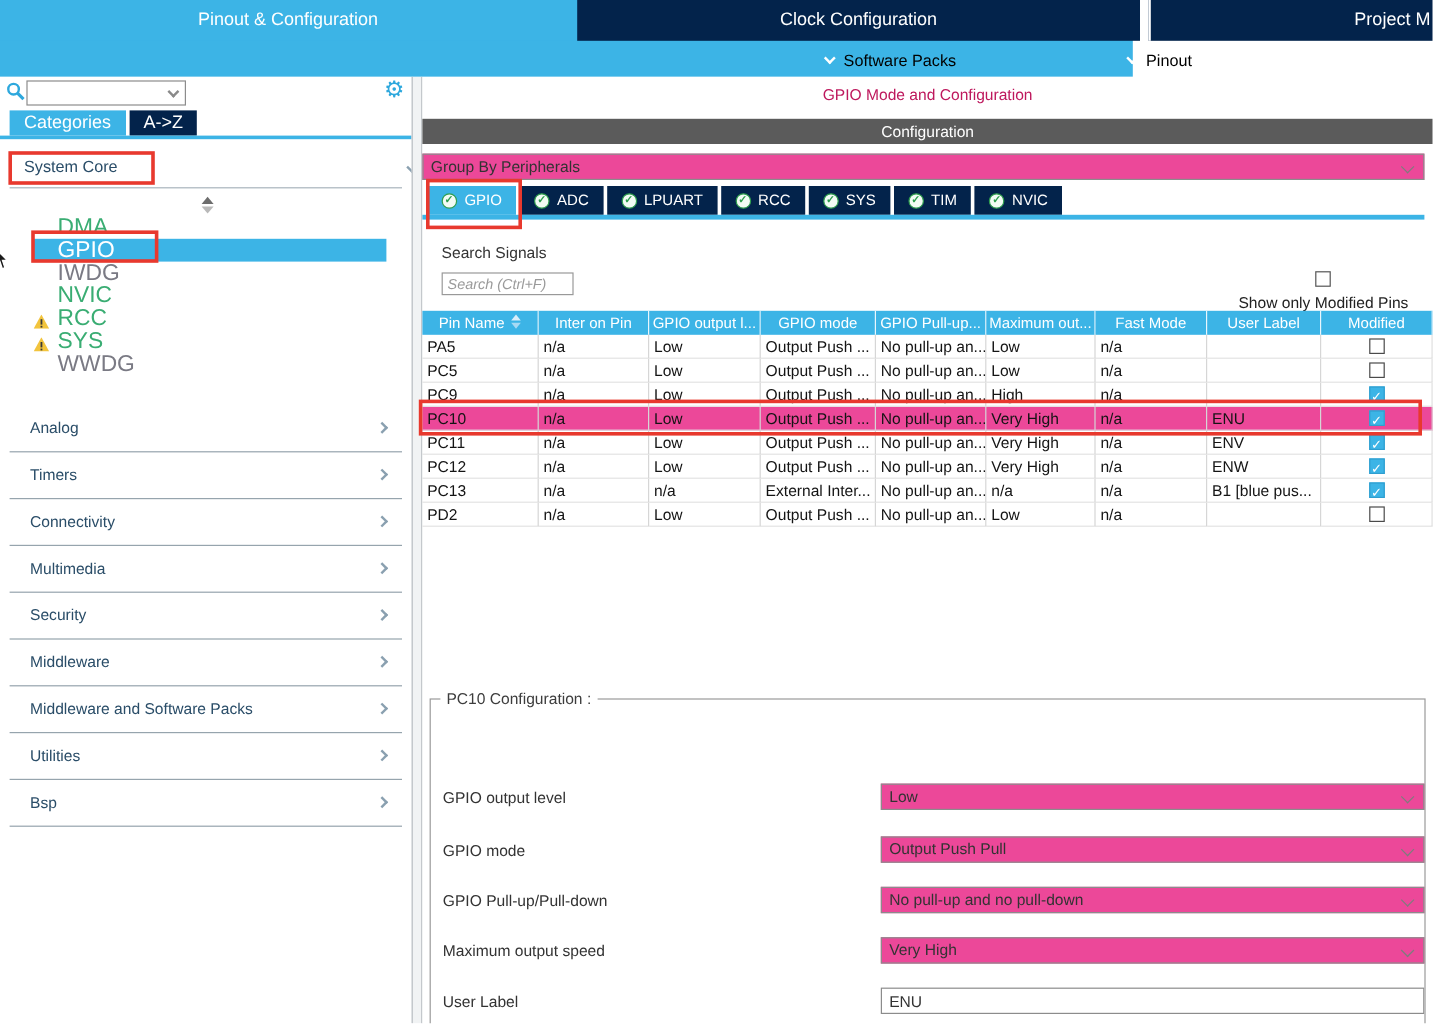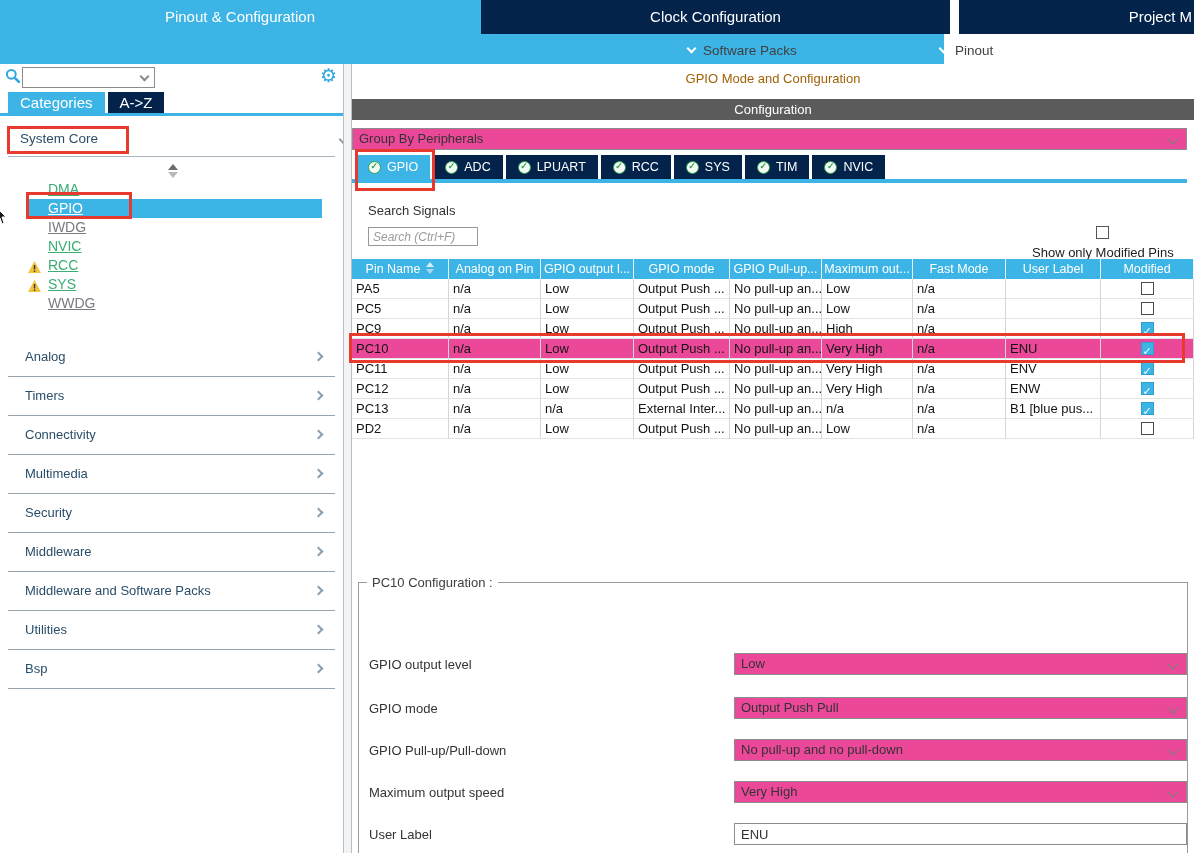--- a/index.html
+++ b/index.html
@@ -8,21 +8,21 @@
 
   
   .topnav { position:absolute; left:0; top:0; width:944px; height:64px; background:#3cb4e6; }
   .top-tab { position:absolute; top:0; height:34px; line-height:34px; text-align:center;
              color:#fff; font-size:15px; cursor:default; }
   .top-tab.t0 { left:0; width:480px; background:#3cb4e6; }
   .top-tab.t1 { left:481px; width:469px; background:#03234b; }
   .top-tab.t2 { left:957px; width:237px; background:#03234b; border-left:2px solid #fff;
                 text-align:right; padding-right:2px; overflow:hidden; white-space:nowrap; }
   .subnav-item { position:absolute; top:40px; height:20px; display:flex; align-items:center;
-                 color:#404040; font-size:13.5px; }
+                 color:#000000; font-size:13.5px; }
   .subnav-item.s0 { left:688px; }
   .subnav-item.s1 { left:940px; }
   .subnav-item .chev { margin-right:8px; margin-top:-3px; }
   .chev { display:inline-block; width:7px; height:7px;
           border-right:2px solid #fff; border-bottom:2px solid #fff; transform:rotate(45deg); }
   .chev.gray { border-color:#7f8c96; }
 
   
   .sidebar { position:absolute; left:0; top:64px; width:343px; height:789px; background:#fff; }
   .search-icon { position:absolute; left:5px; top:4px; }
@@ -41,40 +41,40 @@
   .group-divider { position:absolute; left:8px; top:92px; width:327px; height:1px; background:#a9b4bc; }
 
   .spinner { position:absolute; left:168px; top:100px; width:10px; }
   .spinner .up { width:0; height:0; border-left:5px solid transparent; border-right:5px solid transparent;
                  border-bottom:6px solid #6d6d6d; margin-bottom:2px; }
   .spinner .dn { width:0; height:0; border-left:5px solid transparent; border-right:5px solid transparent;
                  border-top:6px solid #b9b9b9; }
 
   .periph-list { position:absolute; left:0; top:116px; width:343px; list-style:none; }
   .periph-list li { position:relative; height:19px; line-height:19px; padding-left:48px;
-                    font-size:14px; cursor:default;text-decoration:underline; }
+                    font-size:19px; cursor:default; }
   .periph-list li.available { color:#3aad73; }
   .periph-list li.inactive  { color:#7a7a84; }
   .periph-list li.selected  { margin-left:27px; width:295px; padding-left:21px;
                               background:#3cb4e6; color:#fff; }
   .warn-icon { position:absolute; left:28px; top:3px; }
 
   .cat-list { position:absolute; left:0; top:274px; width:343px; }
   .cat-row { position:absolute; left:8px; width:327px; height:39px; border-bottom:1px solid #96a4ad; cursor:default; }
   .cat-row .lbl { position:absolute; left:17px; top:11px; font-size:13px; color:#2a4d68; }
   .cat-row .chev { position:absolute; right:13px; top:15px; transform:rotate(-45deg); border-color:#8aa0b0; }
 
   
   .splitter { position:absolute; left:343px; top:64px; width:9px; height:789px;
               background:#f1f3f4; border-left:1px solid #b9bec2; border-right:1px solid #b9bec2; }
 
   
   .main { position:absolute; left:352px; top:64px; width:842px; height:789px; background:#fff; }
   .mode-title { position:absolute; left:0; top:7px; width:842px; text-align:center;
-                font-size:13px; color:#a16207; }
+                font-size:13px; color:#be185d; }
   .config-bar { position:absolute; left:0; top:35px; width:842px; height:21px; background:#5b5b5b;
                 color:#fff; font-size:13px; text-align:center; line-height:21px; }
 
   .selectbox { position:relative; border:1px solid #8c8c8c; background:#ec4899; height:22px;
                font-size:13px; color:#333; line-height:20px; padding-left:6px; cursor:default;
                overflow:hidden; white-space:nowrap; }
   .selectbox .chev { position:absolute; right:9px; top:6px; width:8px; height:8px;
                      border-color:#7d7d7d; border-width:1.5px; border-style:none solid solid none; }
   .groupby { position:absolute; left:0; top:64px; width:835px; }
 
@@ -296,21 +296,21 @@
     <input class="search-input" placeholder="Search (Ctrl+F)" style="">
 
     <div class="showmod">
       <span class="cbx"></span>
       <span class="lbl">Show only Modified Pins</span>
     </div>
 
     <div class="pintable">
       <div class="trow">
           <div class="hcell c0">Pin Name<span class="sort-icon"><div class="u"></div><div class="d"></div></span></div>
-          <div class="hcell c1">Analog on Pin</div>
+          <div class="hcell c1">Inter on Pin</div>
           <div class="hcell c2">GPIO output l...</div>
           <div class="hcell c3">GPIO mode</div>
           <div class="hcell c4">GPIO Pull-up...</div>
           <div class="hcell c5">Maximum out...</div>
           <div class="hcell c6">Fast Mode</div>
           <div class="hcell c7">User Label</div>
           <div class="hcell c8">Modified</div>
         </div>
       <div>
           <div class="trow">

